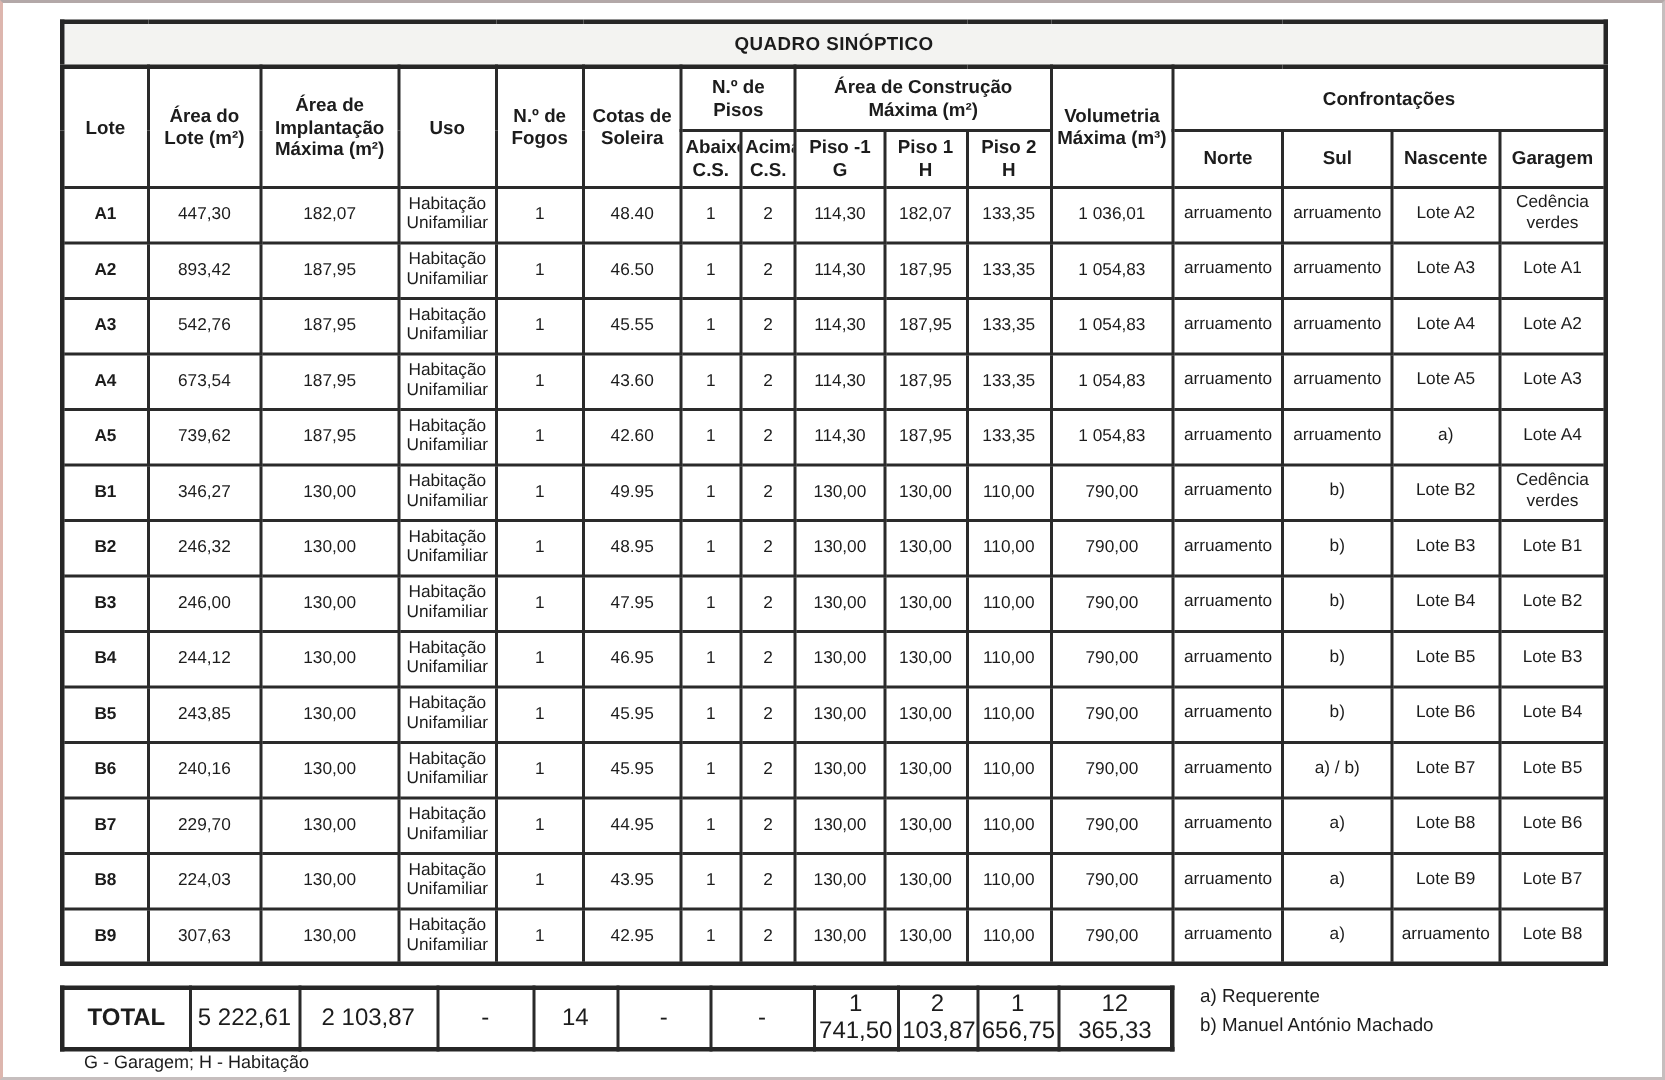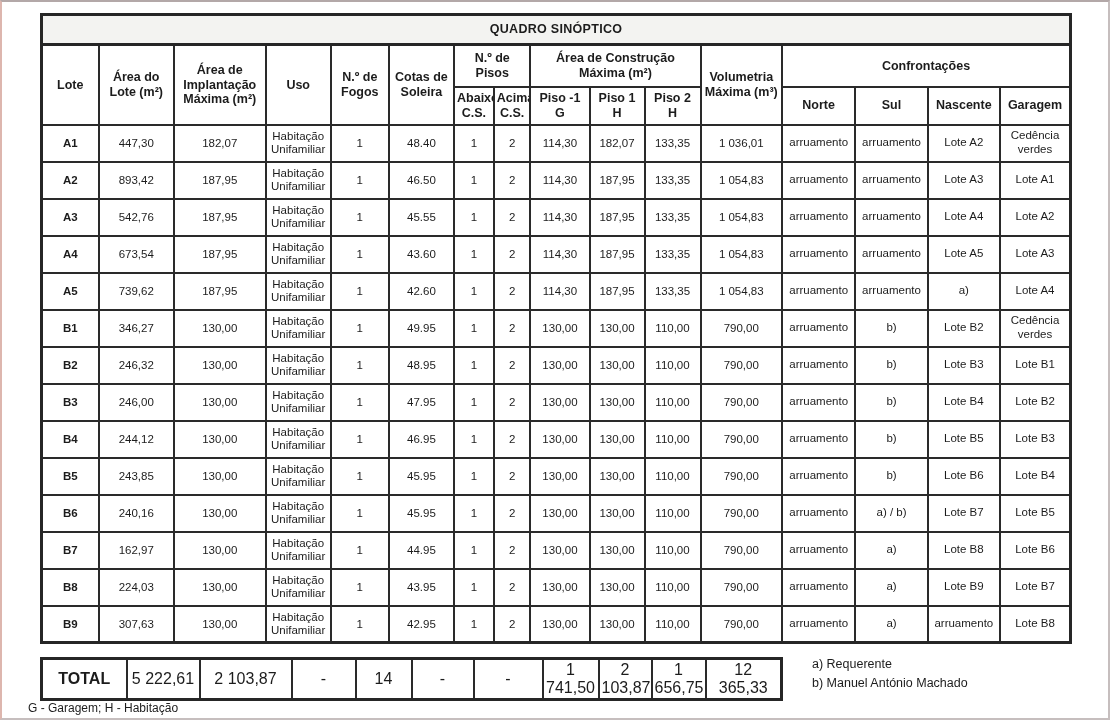--- a/index.html
+++ b/index.html
@@ -52,24 +52,24 @@
   }
   table.total td {
     border:2px solid #2a2a2a; text-align:center; vertical-align:middle;
     font-size:16px; height:38px; padding:1px 2px;
   }
   td.t-label { font-weight:bold; font-size:13.5px; }
   td.t-bold  { font-weight:normal; }
 
   .notes {
     position:absolute; left:800px; top:655px;
-    font-size:12.5px; line-height:1.5; white-space:nowrap;margin-left:12px;
+    font-size:12.5px; line-height:1.5; white-space:nowrap;
   }
   .legend {
-    position:absolute; left:28px; top:701px; font-size:12px;
+    position:absolute; left:56px; top:701px; font-size:12px;
   }
 </style>
 </head>
 <body>
 
 <div class="page-edge"></div>
 
 <table class="main">
   <colgroup>
     <col style="width:56px">
@@ -320,21 +320,21 @@
         <td class="col-piso_1">130,00</td>
         <td class="col-piso_2">110,00</td>
         <td class="col-volumetria">790,00</td>
         <td class="col-norte">arruamento</td>
         <td class="col-sul">a) / b)</td>
         <td class="col-nascente">Lote B7</td>
         <td class="col-poente">Lote B5</td>
       </tr>
       <tr>
         <td class="col-lote">B7</td>
-        <td class="col-area_lote">162,97</td>
+        <td class="col-area_lote">229,70</td>
         <td class="col-area_implantacao">130,00</td>
         <td class="col-uso">Habitação Unifamiliar</td>
         <td class="col-fogos">1</td>
         <td class="col-cotas">44.95</td>
         <td class="col-abaixo">1</td>
         <td class="col-acima">2</td>
         <td class="col-piso_m1">130,00</td>
         <td class="col-piso_1">130,00</td>
         <td class="col-piso_2">110,00</td>
         <td class="col-volumetria">790,00</td>

